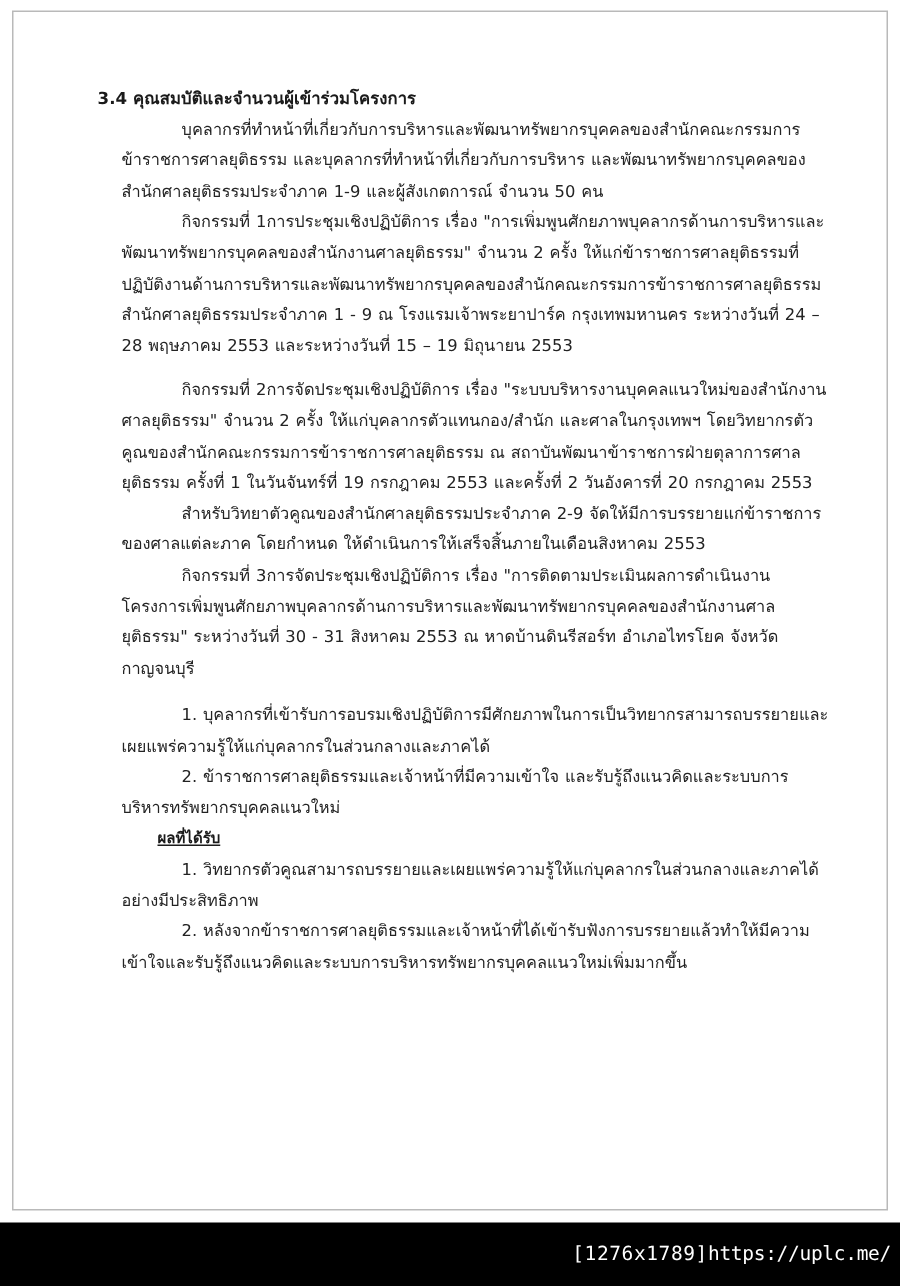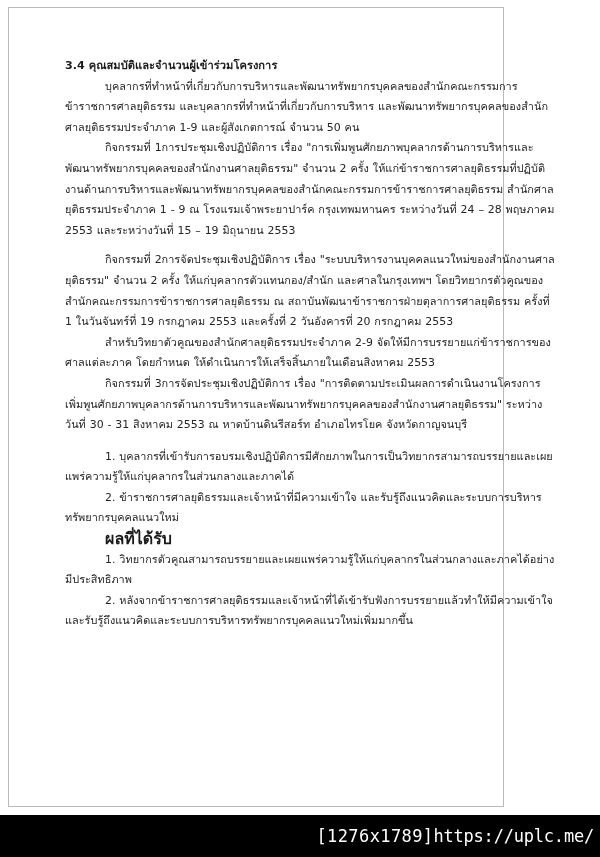--- a/index.html
+++ b/index.html
@@ -22,21 +22,21 @@
     top: 0;
     width: 600px;
     height: 815px;
     background: #ffffff;
     box-sizing: border-box;
   }
   #page-sheet {
     position: absolute;
     left: 8px;
     top: 7px;
-    width: 496px;
+    width: 584px;
     height: 800px;
     background: #ffffff;
     border: 1px solid #b9b9b9;
     box-sizing: border-box;
   }
 
   
   #doc-body {
     position: absolute;
     left: 56px;
@@ -60,31 +60,32 @@
 
   .para {
     font-size: 10.9px;
     color: #232323;
     line-height: 20.6px;
     margin: 0;
     text-align: left;
     letter-spacing: 0.02px;
     word-spacing: 0.4px;
   }
-  .para.indent { text-indent: 40px; }
+  .para.indent { text-indent: 40px; margin-left: 16px; }
 
   .act-label { font-weight: normal; }
 
   .sub-head {
-    font-size: 16px;
+    font-size: 10px;
     font-weight: bold;
     color: #1a1a1a;
     line-height: 20.6px;
     margin: 0 0 0 40px;
     white-space: nowrap;
+    text-decoration: underline;
   }
 
   .gap-sm { height: 9px; }
   .gap-md { height: 11px; }
 
   
   #footer {
     position: absolute;
     left: 56px;
     bottom: 44px;
@@ -128,21 +129,21 @@
     background: #000000;
     display: flex;
     align-items: center;
     justify-content: flex-end;
     box-sizing: border-box;
     padding-right: 6px;
   }
   #bottom-bar-text {
     color: #ffffff;
     font-family: "DejaVu Sans Mono", "Liberation Mono", monospace;
-    font-size: 17px;
+    font-size: 13px;
     letter-spacing: -0.2px;
     white-space: nowrap;
   }
   #bottom-bar .dim { letter-spacing: 0.4px; }
 </style>
 </head>
 <body>
 
 <div id="page-frame">
   <div id="page-sheet">

